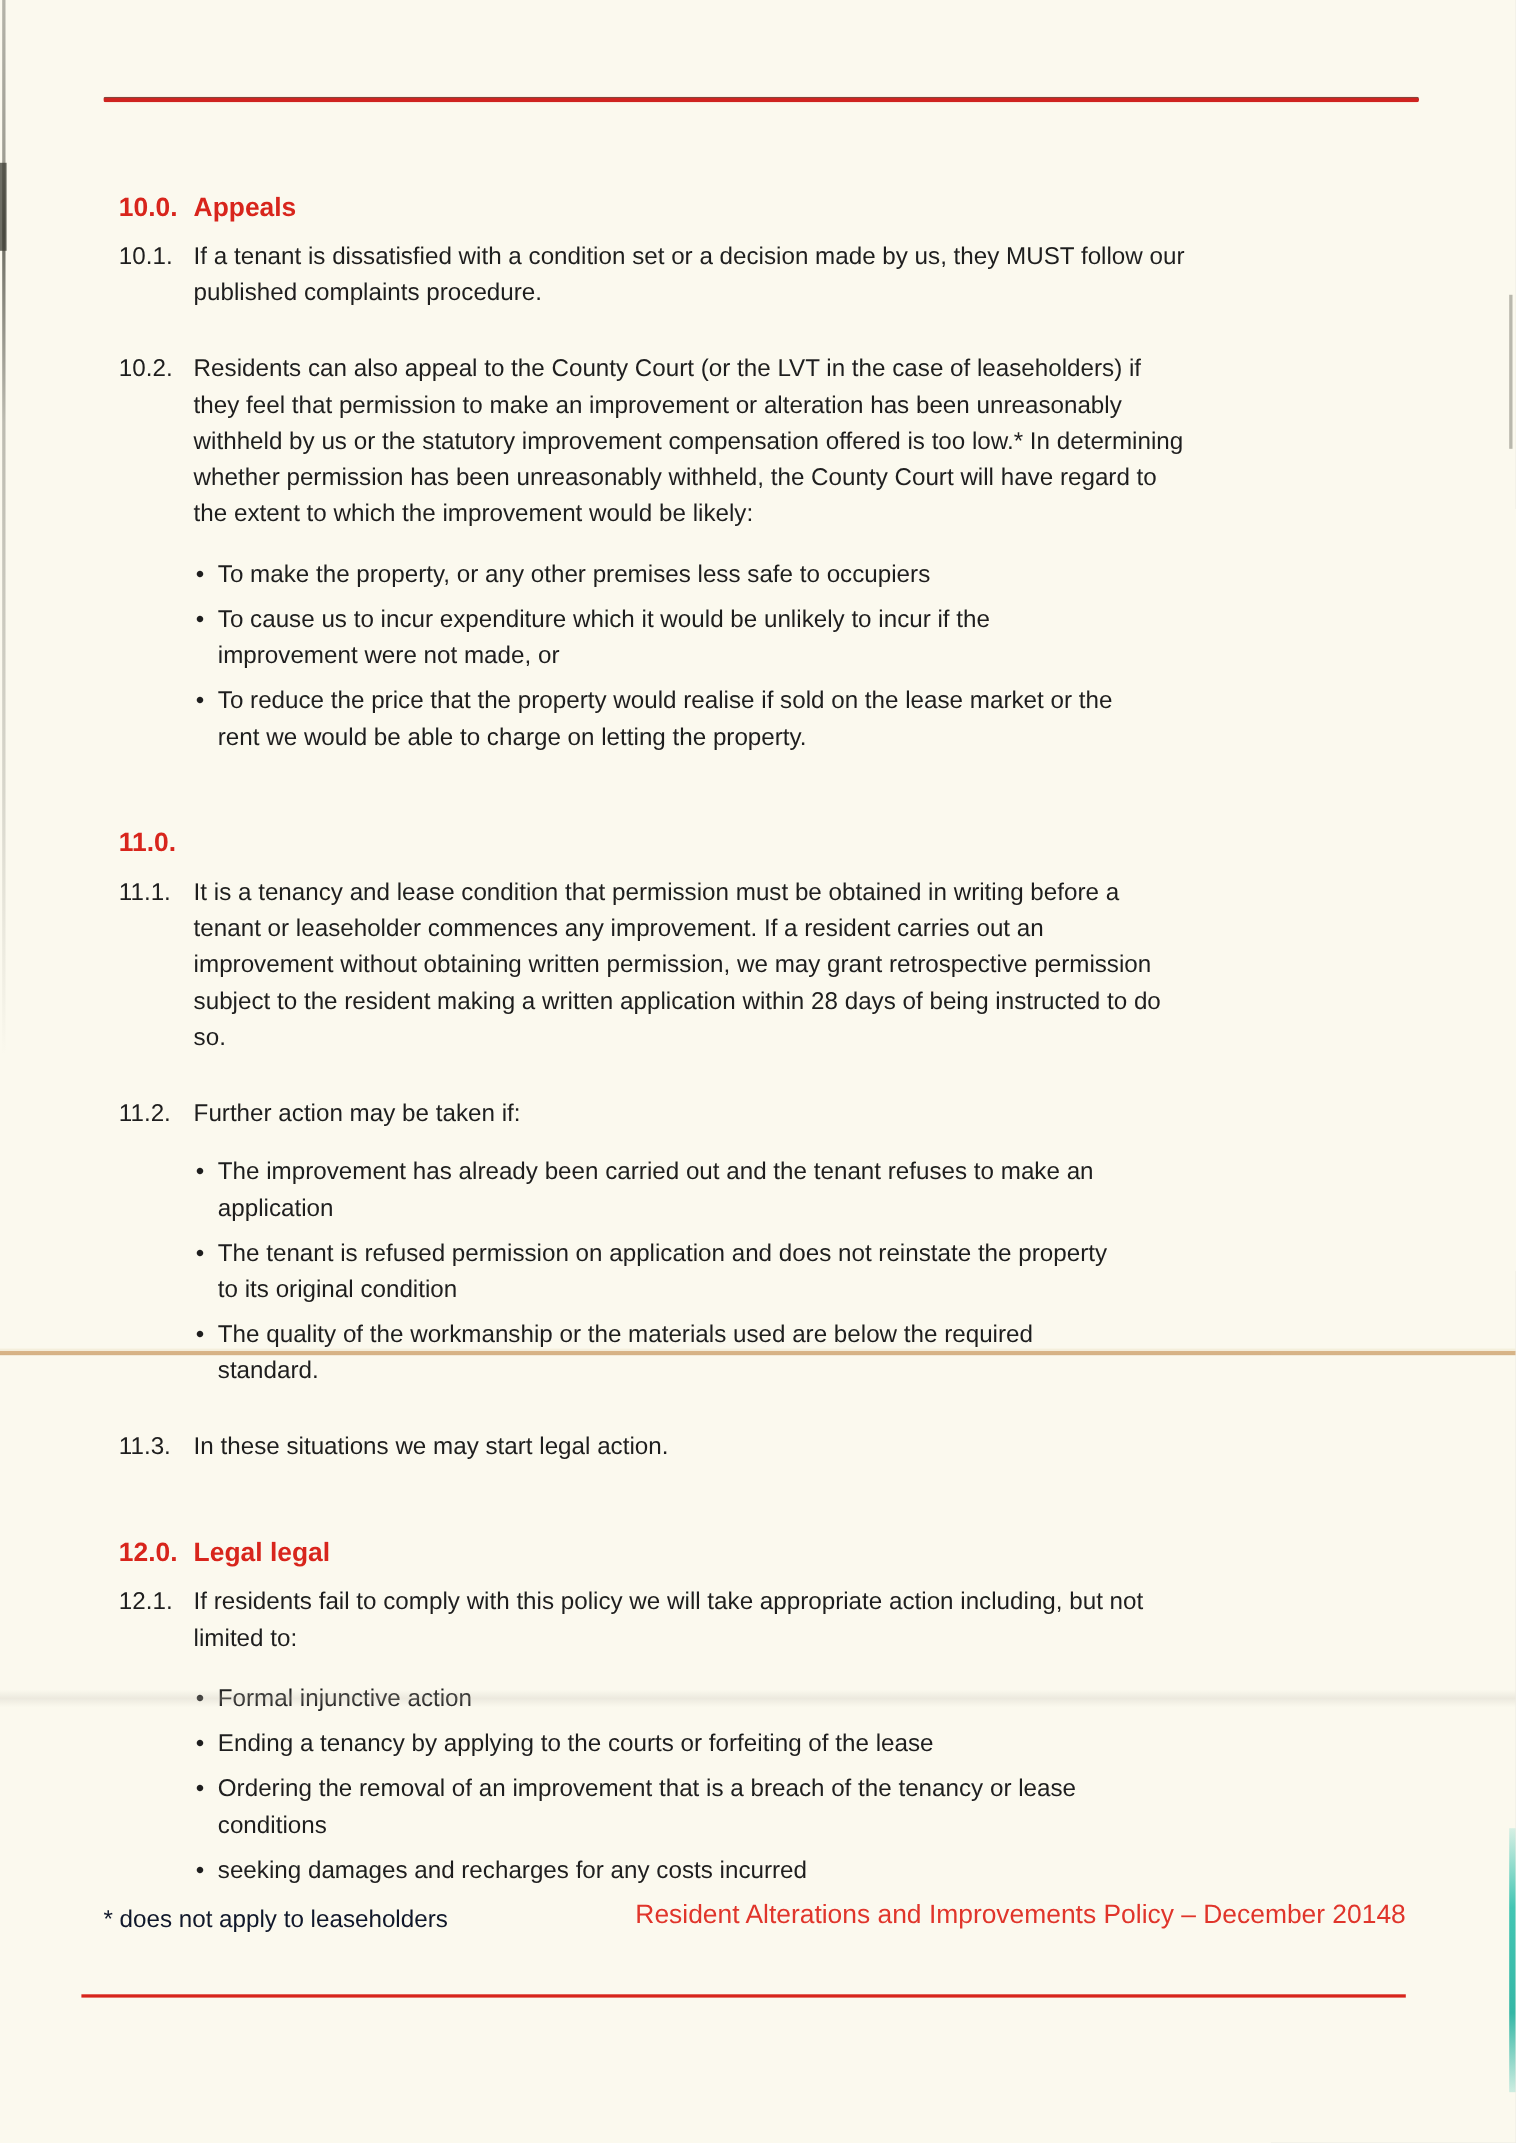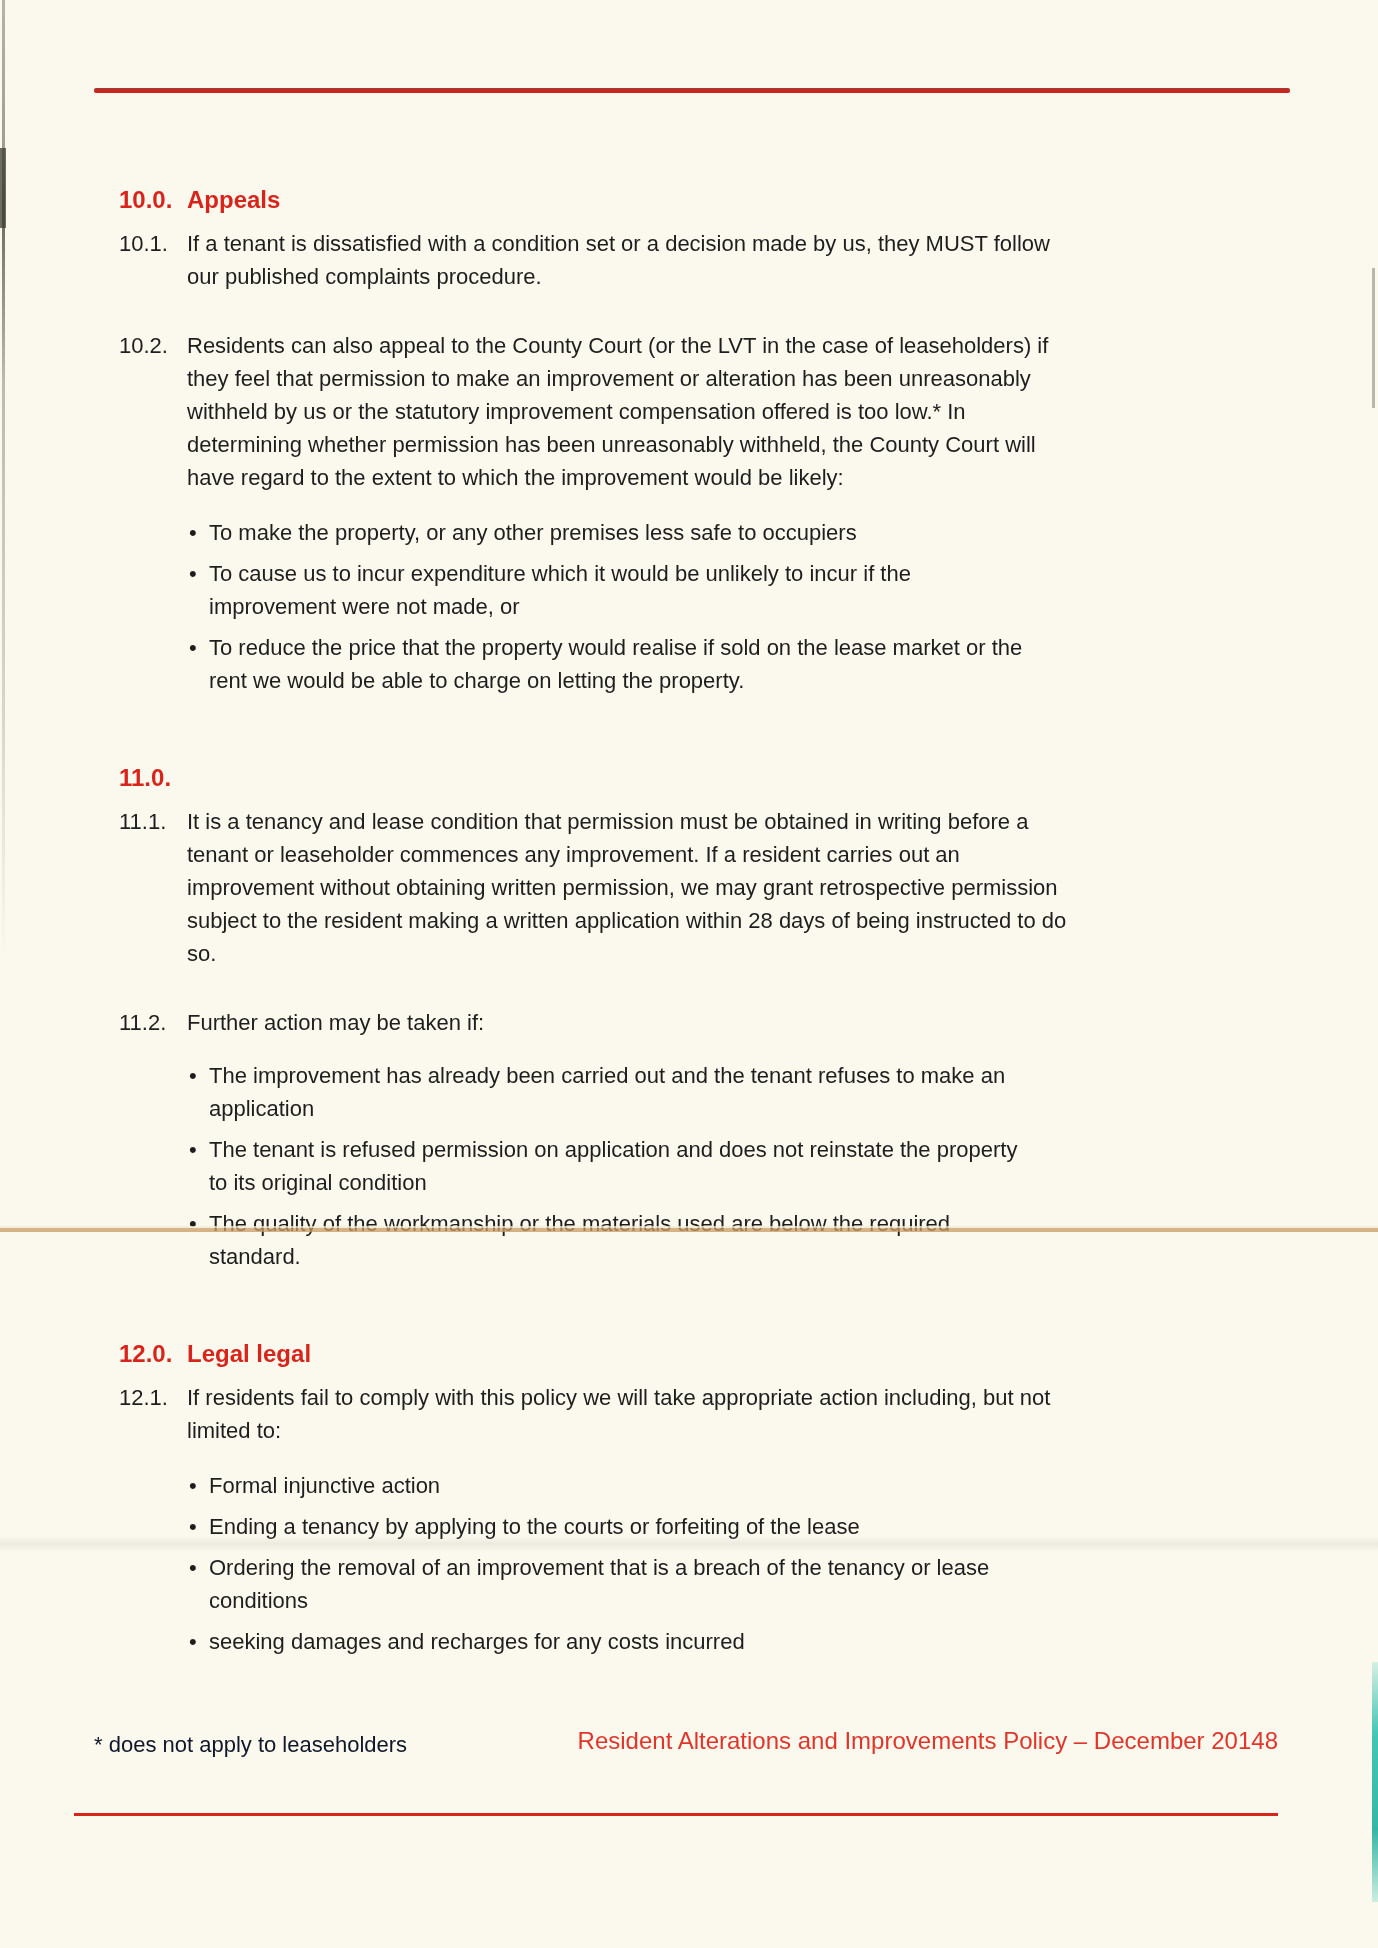--- a/index.html
+++ b/index.html
@@ -54,21 +54,21 @@
   .footer-rule {
     position: absolute; left: 74px; top: 1813px; width: 1204px; height: 3px;
     background: #d7251c;
   }
 
   
   .content {
     position: absolute; left: 104px; top: 168px; width: 980px;
     font-size: 22px; line-height: 33px;
   }
-  .section { margin: 15px; }
+  .section { margin: 4px; }
   .section + .section { margin-top: 64px; }
   .sec-heading {
     display: flex; align-items: baseline;
     color: #d8251c; font-weight: bold;
     font-size: 24px; line-height: 34px;
   }
   .sec-heading .num { flex: 0 0 68px; }
   .sec-heading h2 { margin: 0; font-size: 24px; line-height: 34px; font-weight: bold; }
 
   .clause { display: flex; align-items: flex-start; margin-top: 36px; }
@@ -155,20 +155,26 @@
         <div class="body">
           <p>Further action may be taken if:</p>
           <ul class="bullets tight">
             <li>The improvement has already been carried out and the tenant refuses to make an application</li>
             <li>The tenant is refused permission on application and does not reinstate the property to its original condition</li>
             <li>The quality of the workmanship or the materials used are below the required standard.</li>
           </ul>
         </div>
       </div>
 
+      <div class="clause">
+        <span class="num">11.3.</span>
+        <div class="body">
+          <p>In these situations we may start legal action.</p>
+        </div>
+      </div>
     </section>
 
     <section class="section">
       <div class="sec-heading">
         <span class="num">12.0.</span>
         <h2>Legal legal</h2>
       </div>
 
       <div class="clause first">
         <span class="num">12.1.</span>

